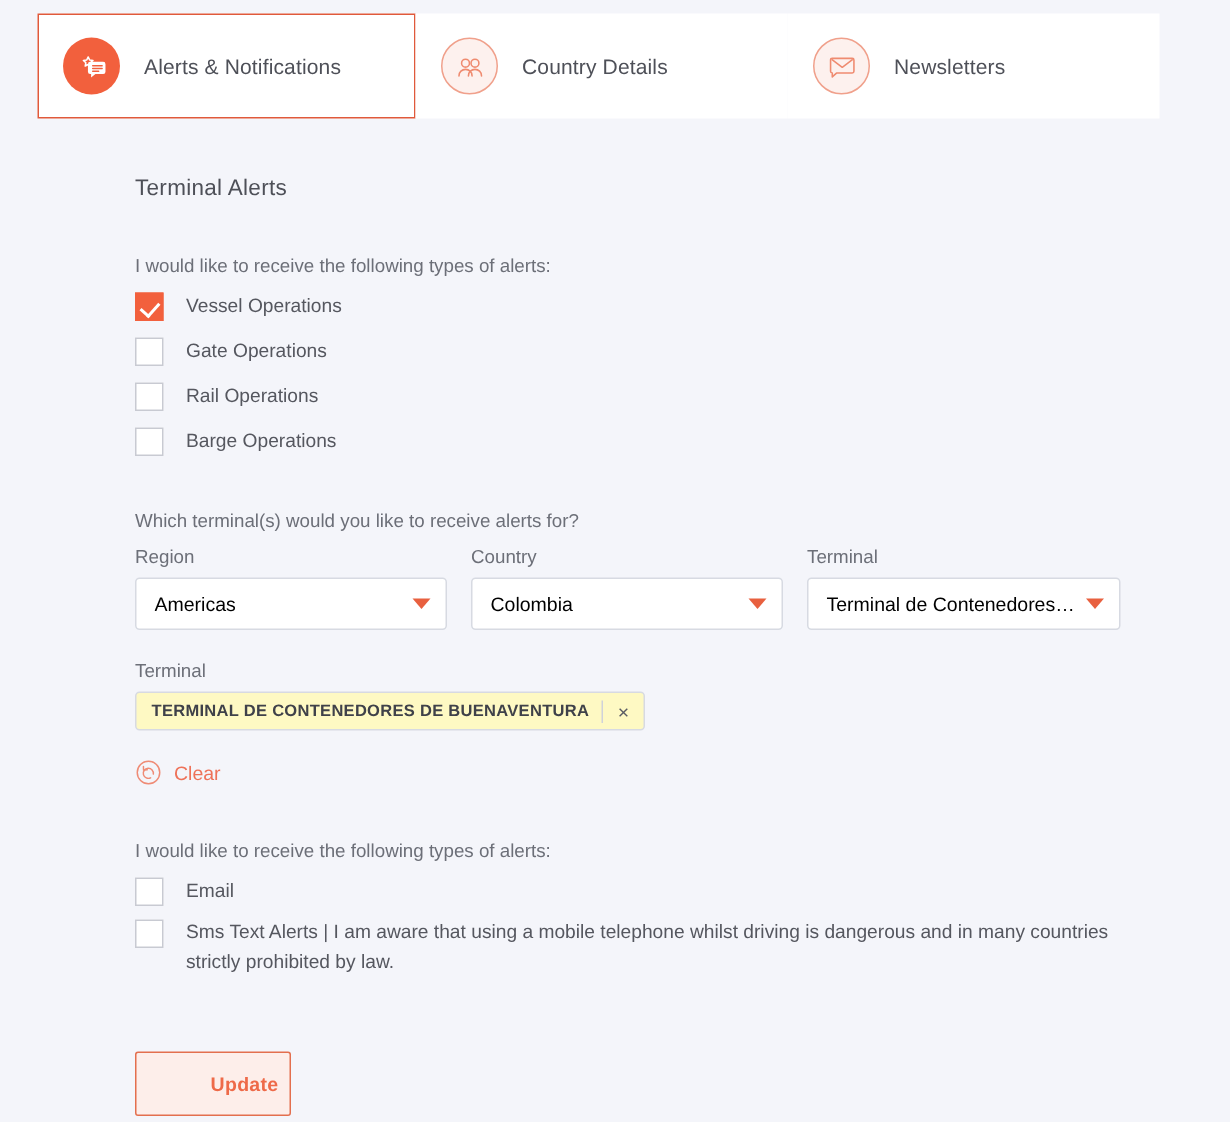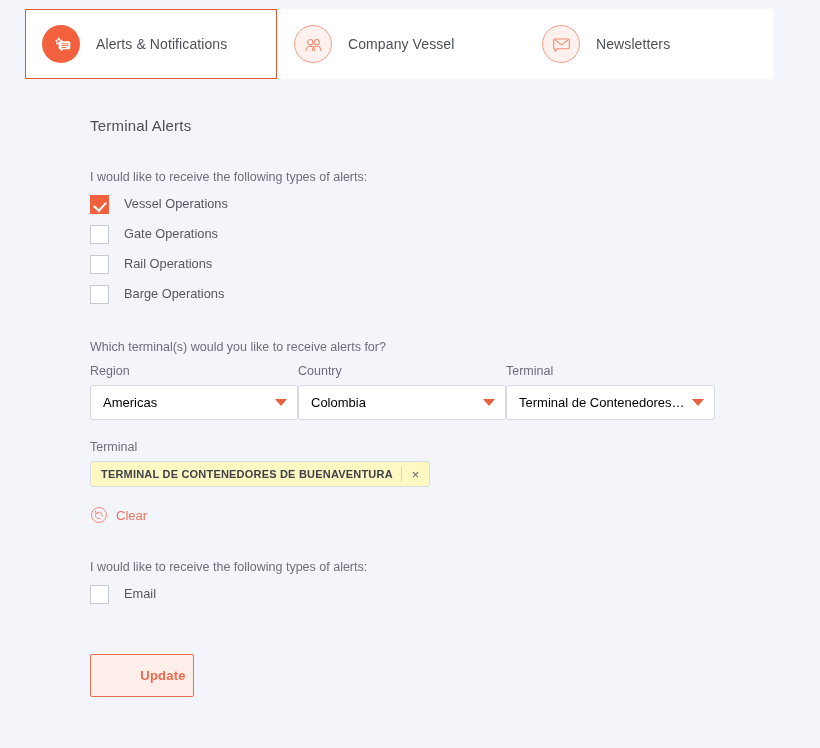--- a/index.html
+++ b/index.html
@@ -120,20 +120,21 @@
   }
   .cb-label.multiline {
     line-height: 1.55;
     max-width: 650px;
     margin-top: -1px;
   }
 
   
   .selects-row {
     display: flex;
+    gap: 16px;
     margin-top: 6px;
   }
   .select-group { width: 208px; }
   .select-group.last { width: 209px; }
   .field-label {
     font-size: 12.5px;
     color: #6c6f78;
     margin-bottom: 7px;
   }
   .select-box {
@@ -245,21 +246,21 @@
 
   <div class="tab-card w2">
     <div class="tab-icon-wrap outline">
       <svg width="21" height="21" viewBox="0 0 24 24" fill="none" aria-hidden="true">
         <circle cx="8.4" cy="9.3" r="3.0" stroke="#ef8b70" stroke-width="1.2"></circle>
         <circle cx="15.6" cy="9.3" r="3.0" stroke="#ef8b70" stroke-width="1.2"></circle>
         <path d="M3.4 19.0 c0 -3.0 2.3 -5.0 5.0 -5.0 s5.0 2.0 5.0 5.0" stroke="#ef8b70" stroke-width="1.2" stroke-linecap="round"></path>
         <path d="M10.6 19.0 c0 -3.0 2.3 -5.0 5.0 -5.0 s5.0 2.0 5.0 5.0" stroke="#ef8b70" stroke-width="1.2" stroke-linecap="round"></path>
       </svg>
     </div>
-    <span class="tab-label">Company Vessel</span>
+    <span class="tab-label">Country Details</span>
   </div>
 
   <div class="tab-card w3">
     <div class="tab-icon-wrap outline">
       <svg width="21" height="21" viewBox="0 0 24 24" fill="none" aria-hidden="true">
         <path d="M4.4 5.6 h15.2 a1.3 1.3 0 0 1 1.3 1.3 v8.6 a1.3 1.3 0 0 1 -1.3 1.3 h-12.0 l-3.2 2.9 v-2.9 h-0.0 a1.3 1.3 0 0 1 -1.3 -1.3 v-8.6 a1.3 1.3 0 0 1 1.3 -1.3z" stroke="#ef8b70" stroke-width="1.2" stroke-linejoin="round"></path>
         <path d="M4.0 6.4 l8.0 6.0 8.0 -6.0" stroke="#ef8b70" stroke-width="1.2" stroke-linejoin="round"></path>
       </svg>
     </div>
     <span class="tab-label">Newsletters</span>
@@ -337,16 +338,20 @@
     <span class="clear-text">Clear</span>
   </div>
 
   <div class="section-label">I would like to receive the following types of alerts:</div>
 
   <div>
     <div class="cb-row tight">
       <span class="cb-box"></span>
       <span class="cb-label">Email</span>
     </div>
+    <div class="cb-row tight">
+      <span class="cb-box"></span>
+      <span class="cb-label multiline">Sms Text Alerts | I am aware that using a mobile telephone whilst driving is dangerous and in many countries strictly prohibited by law.</span>
+    </div>
   </div>
 
   <button class="update-btn">Update</button>
 </div>
 
 </body></html>

